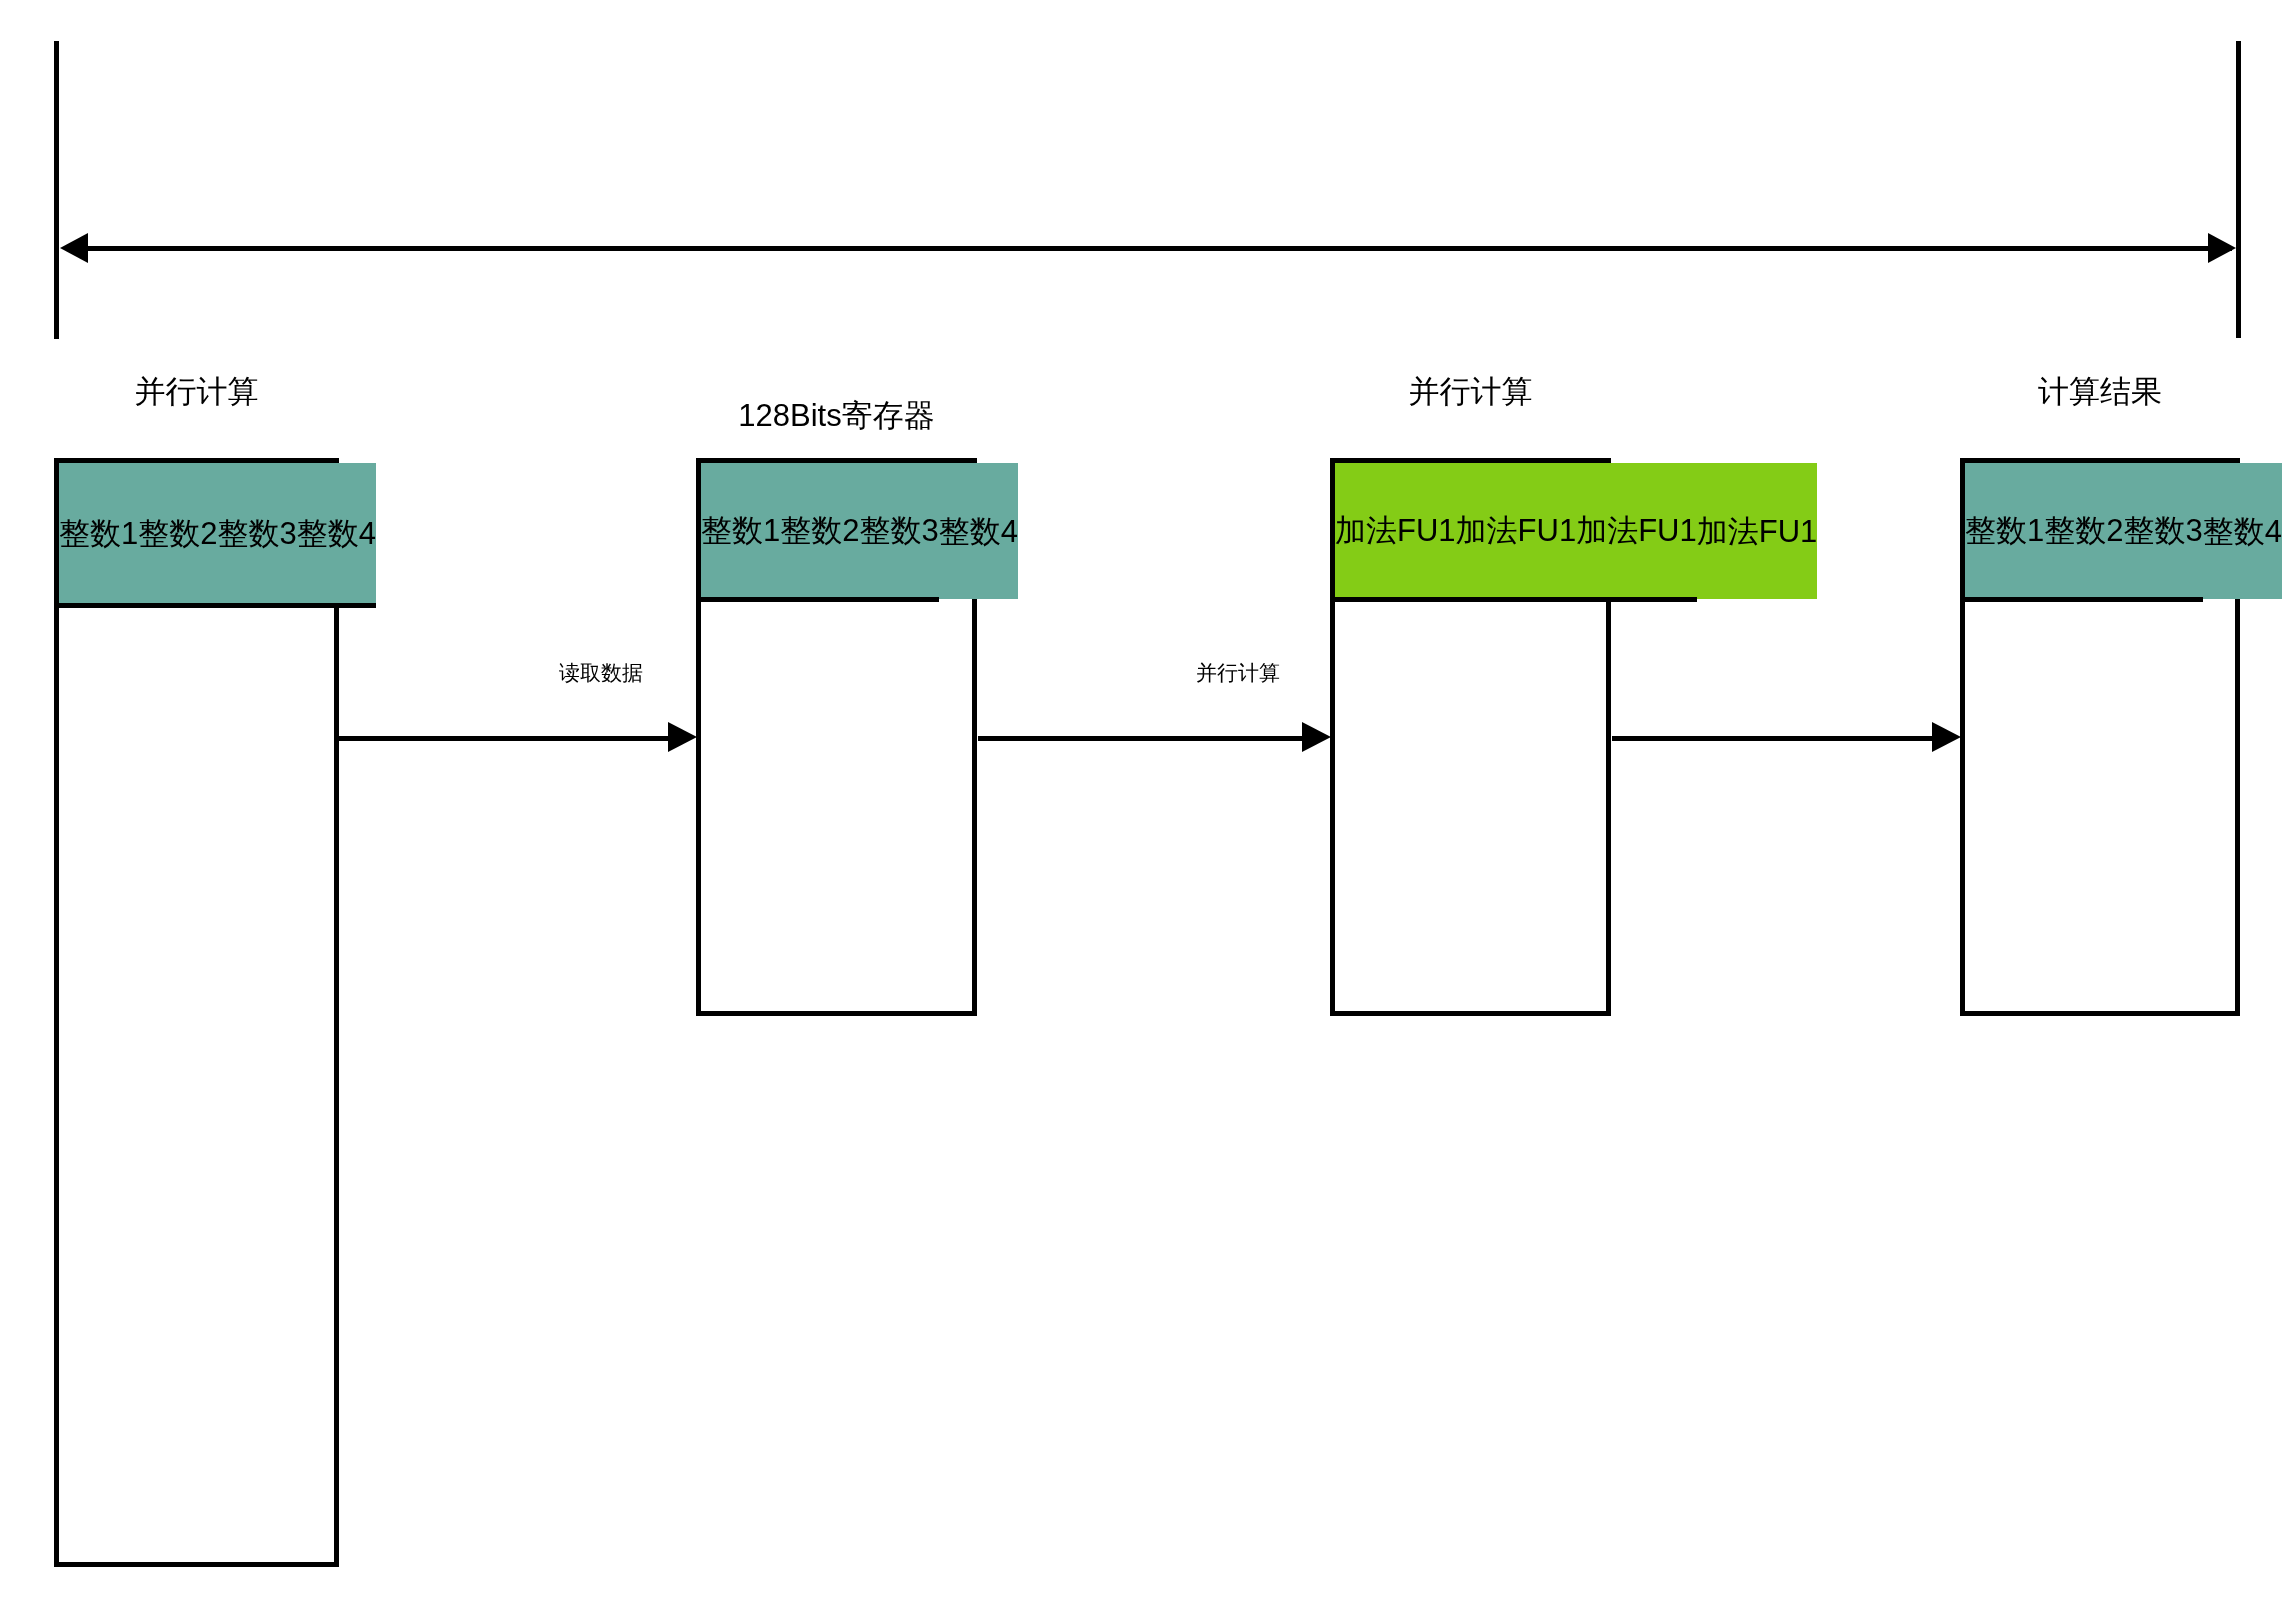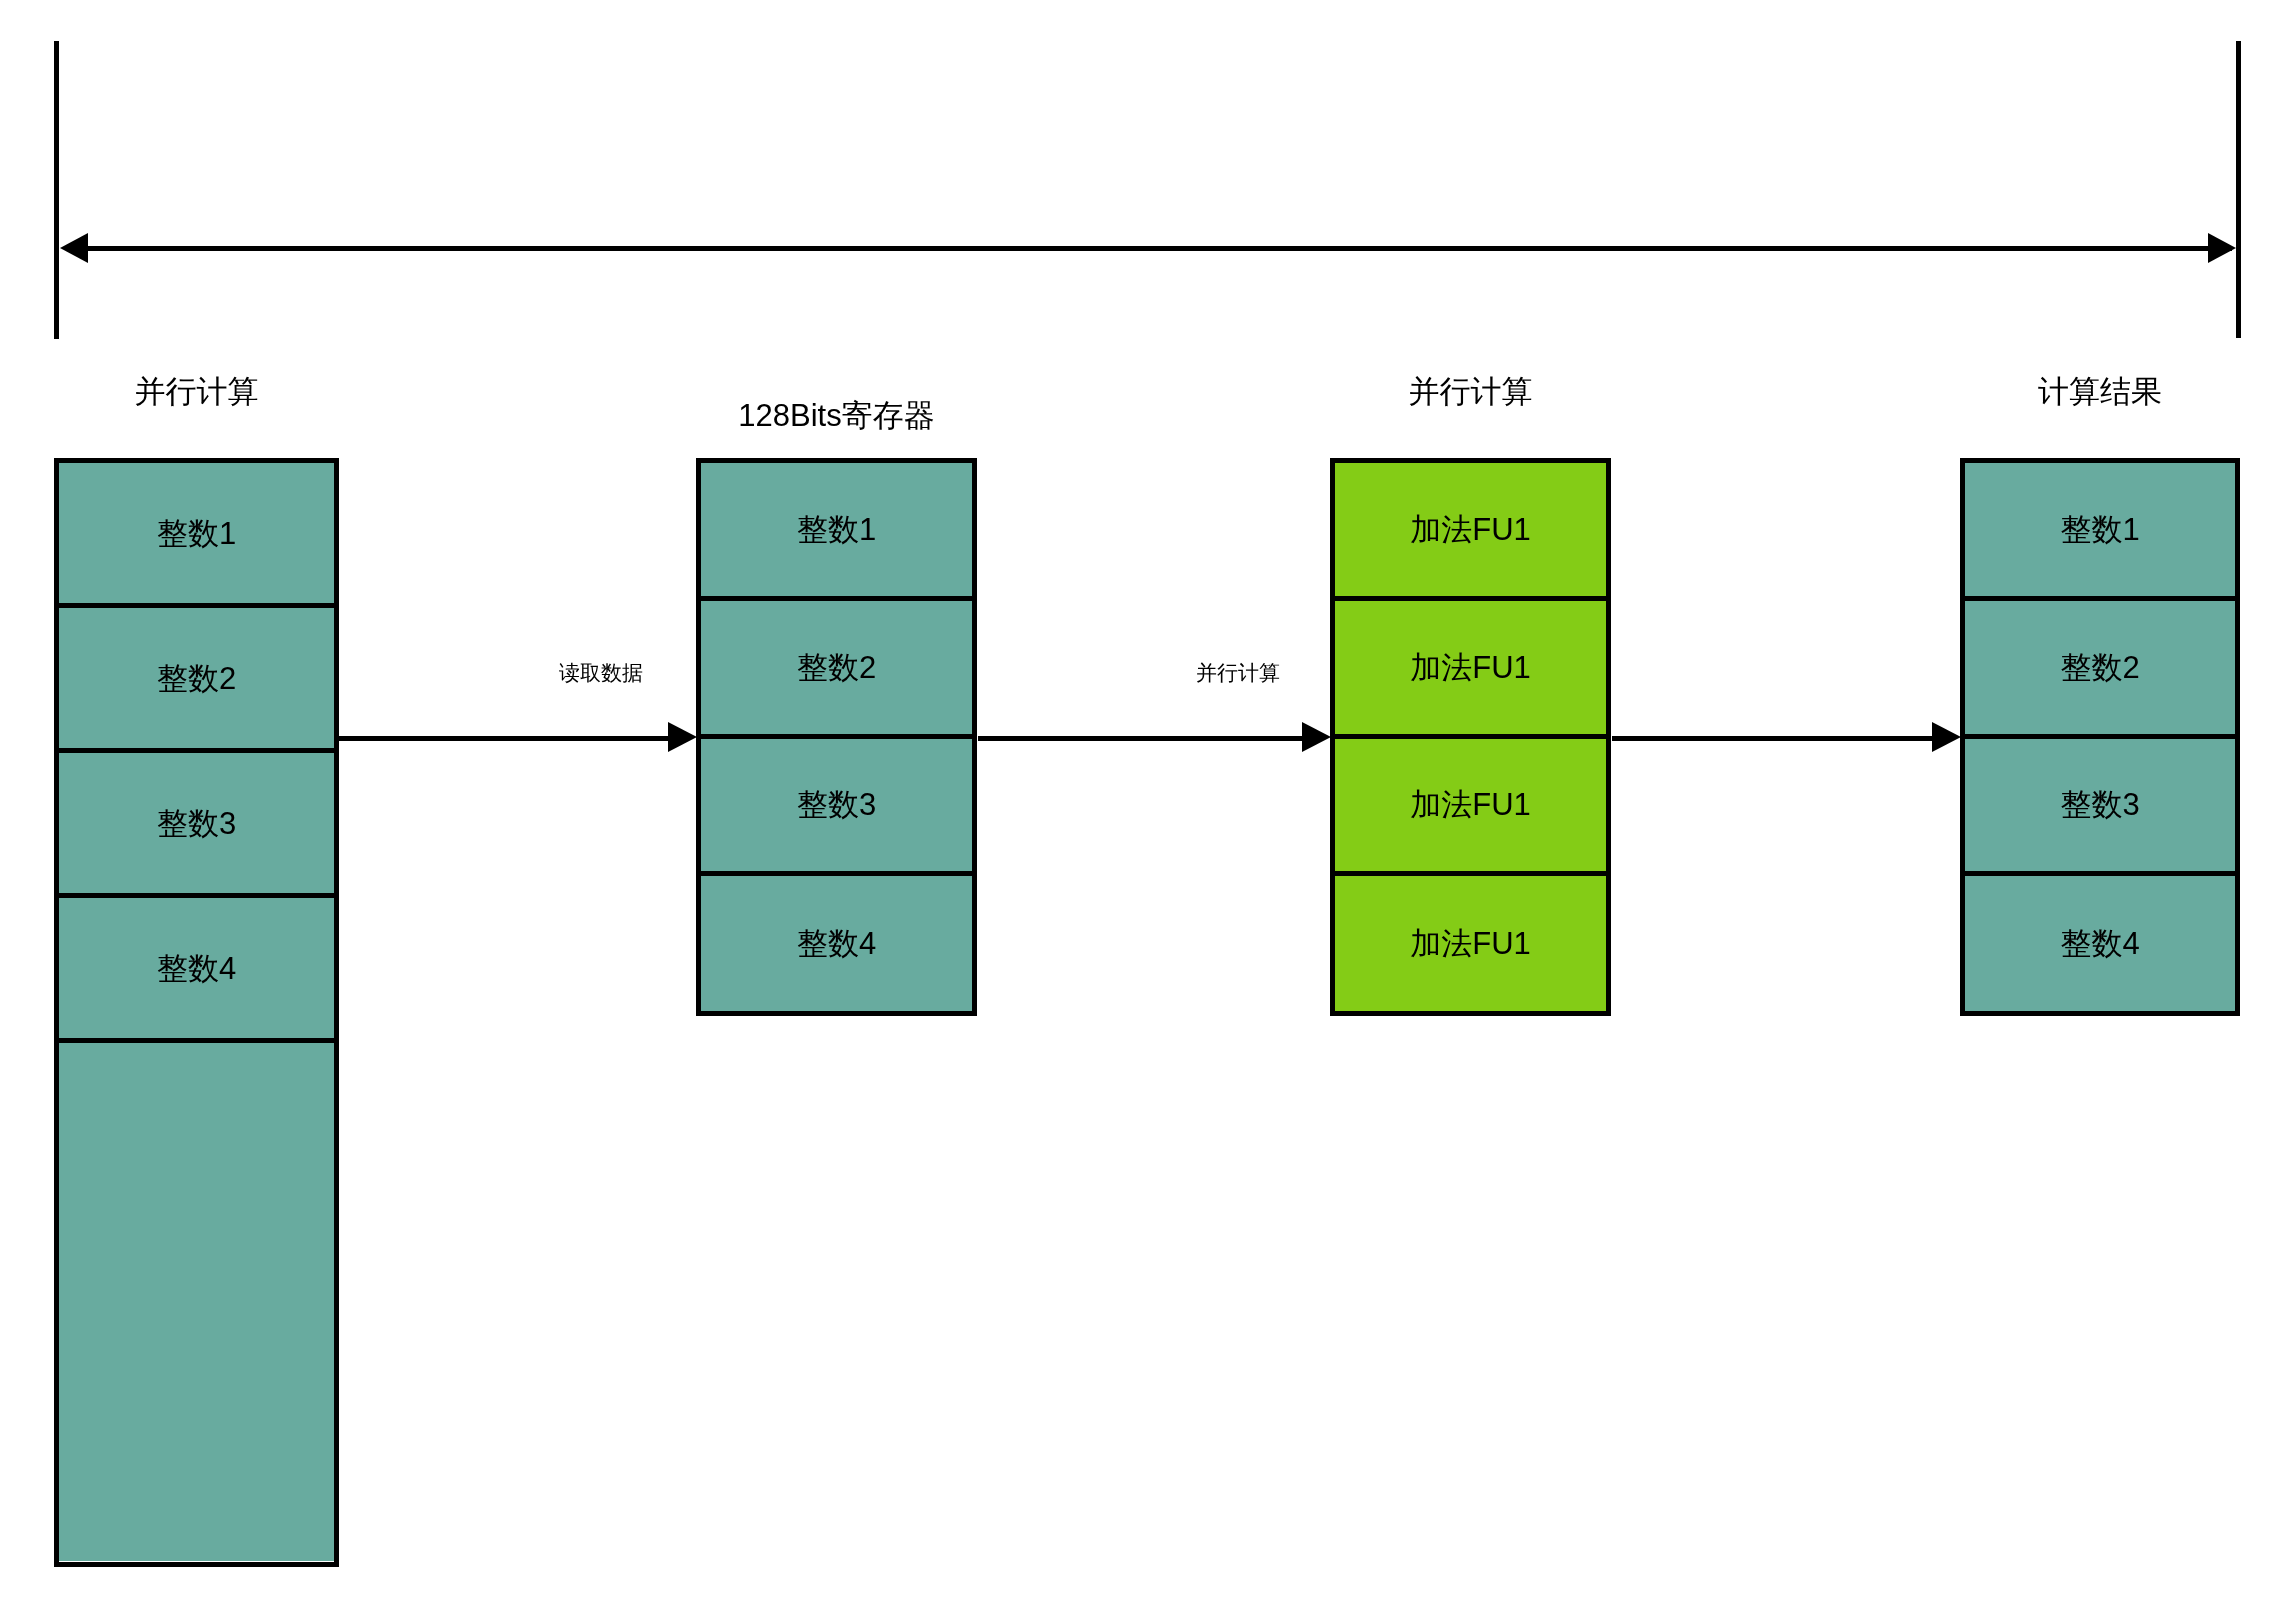--- a/index.html
+++ b/index.html
@@ -55,21 +55,21 @@
     white-space: nowrap;
     text-align: center;
   }
 
   
   .stack {
     position: absolute;
     box-sizing: border-box;
     border: 5.4px solid #000000;
     display: flex;
-    flex-direction: column;
+    flex-direction: row;
     background: #ffffff;
   }
   .cell {
     box-sizing: border-box;
     display: flex;
     align-items: center;
     justify-content: center;
     font-size: 31px;
     line-height: 1;
     white-space: nowrap;

